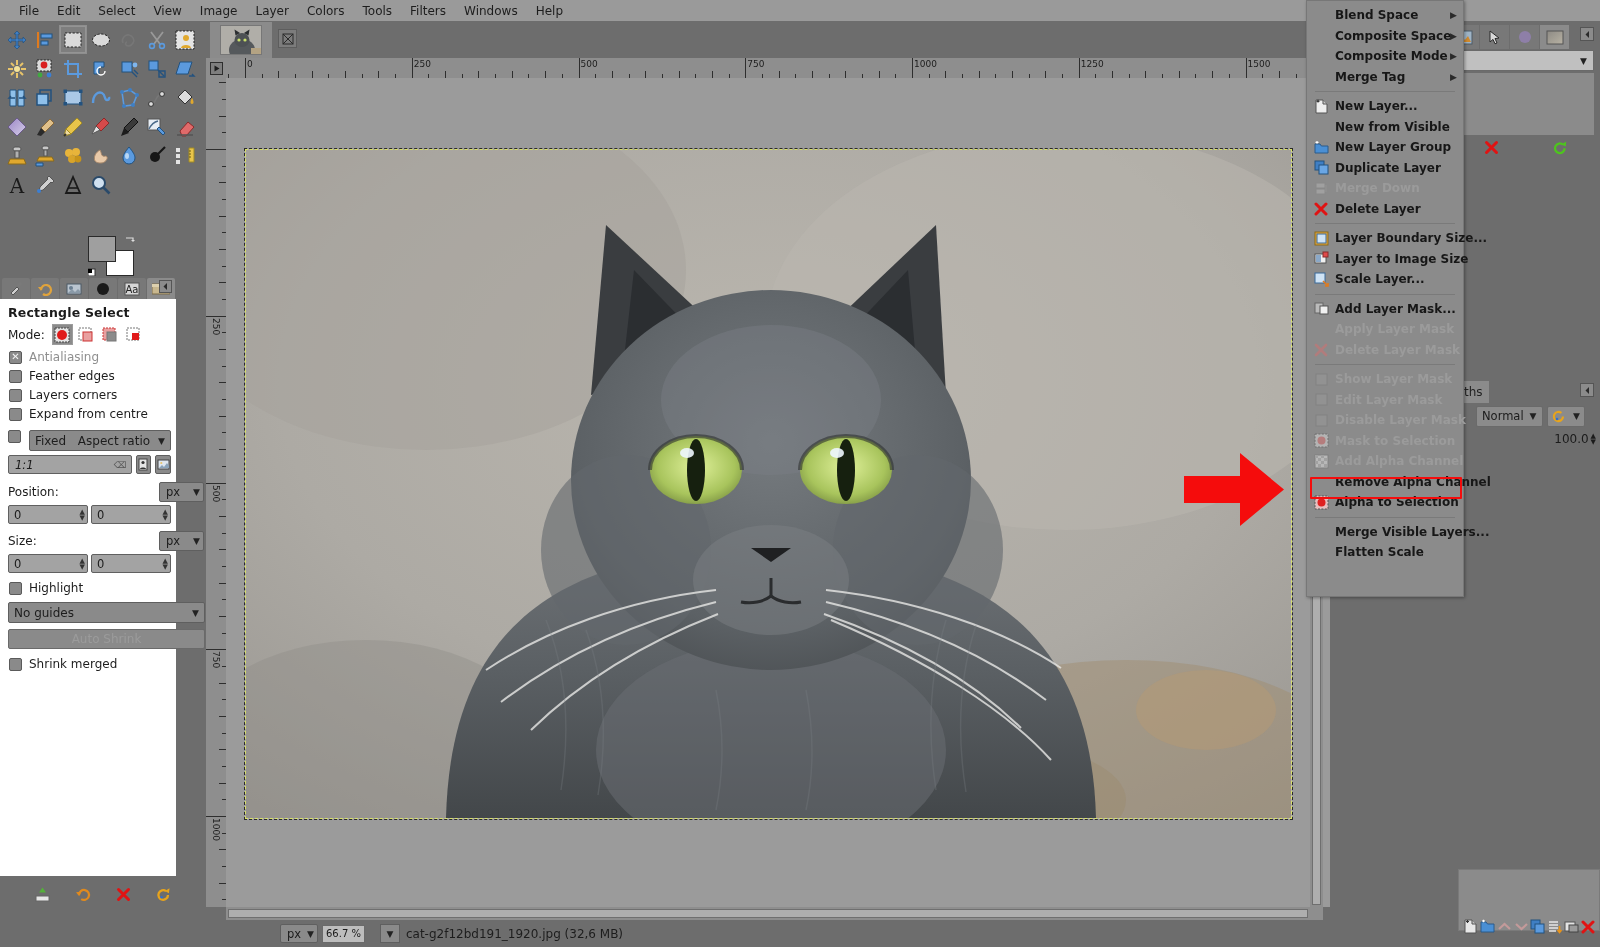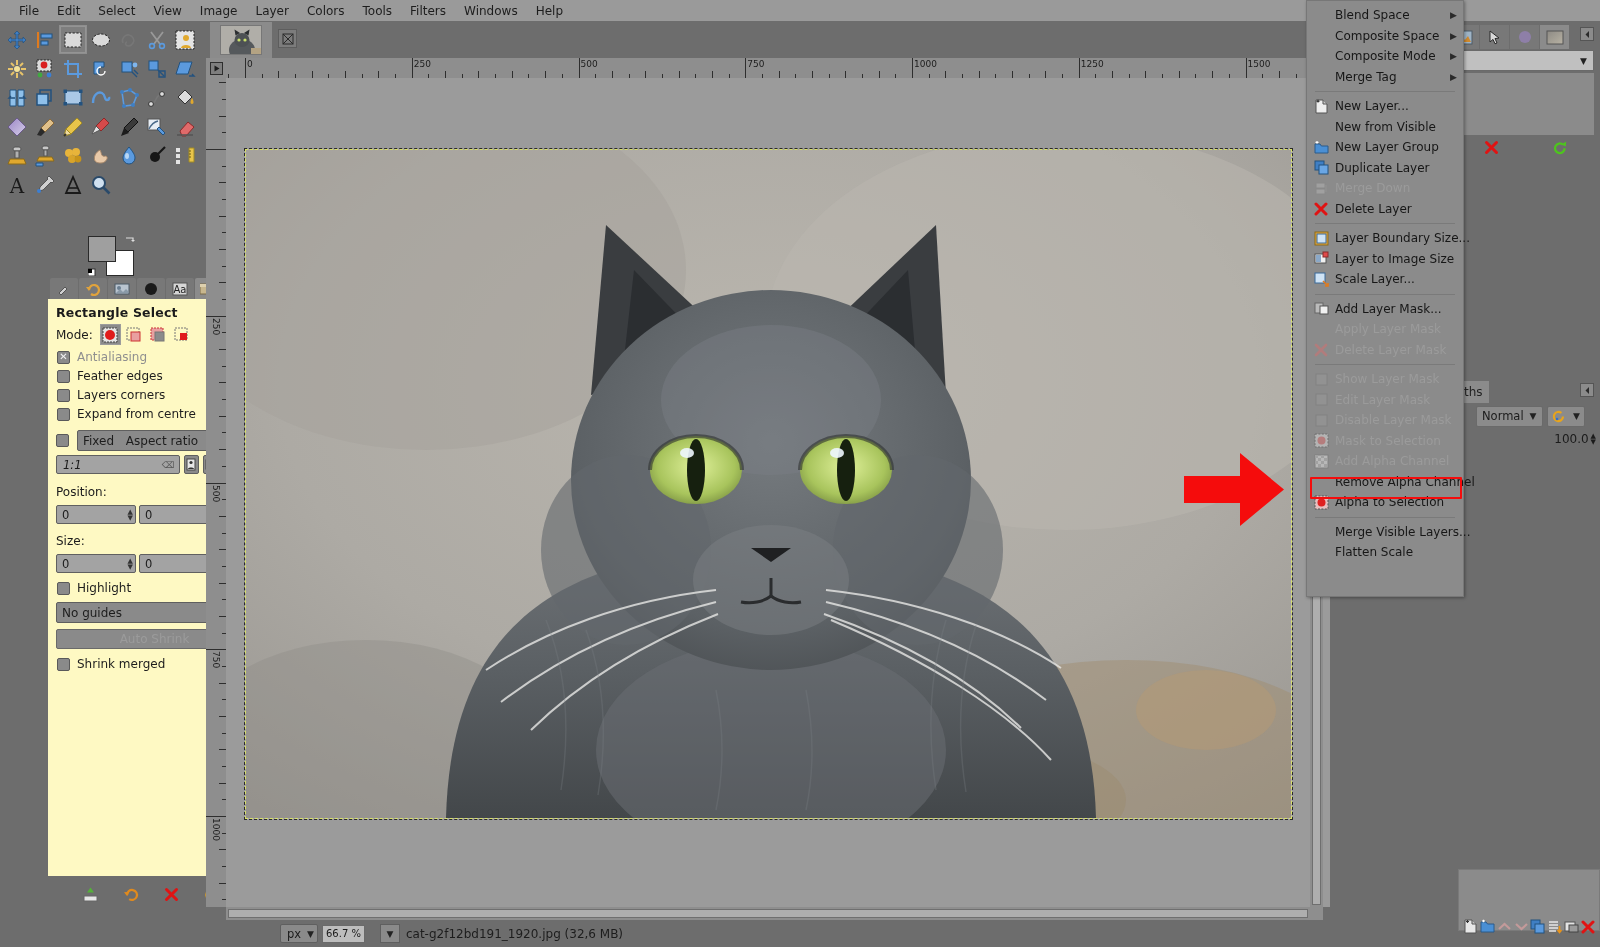--- a/index.html
+++ b/index.html
@@ -43,22 +43,21 @@
 
   #colorswatch { position:absolute; left:88px; top:215px; width:50px; height:42px; }
   .sw-fg { position:absolute; left:0; top:0; width:28px; height:26px; background:#9f9f9f; border:1px solid #2a2a2a; }
   .sw-bg { position:absolute; left:18px; top:14px; width:28px; height:26px; background:#ffffff; border:1px solid #2a2a2a; }
   .sw-reset { position:absolute; left:0; top:30px; width:11px; height:11px; }
   .sw-swap { position:absolute; left:36px; top:0px; width:12px; height:11px; }
 
   
   #tooloptions {
     position:absolute; left:0; top:255px; width:176px; height:640px;
-    background:#fef9c3;
-    margin-left:48px;
+    background:#ffffff;
   }
   #to-tabs {
     height:23px; background:#6d6d6d; display:flex; align-items:flex-end; padding-left:2px;
     position:relative;
   }
   .to-tab {
     width:28px; height:21px; margin-right:1px; display:flex; align-items:center; justify-content:center;
     background:#787878; border-top-left-radius:2px; border-top-right-radius:2px;
   }
   .to-tab.sel { background:#8b8b8b; }
@@ -182,21 +181,21 @@
   #ld-bottombar { position:absolute; left:0; top:530px; width:142px; height:38px;
      display:flex; align-items:center; justify-content:space-around; padding:0 4px;}
 
   
   #layermenu {
     position:absolute; left:1306px; top:0px; width:158px; height:597px;
     background:#8b8b8b; border:1px solid #777; z-index:40;
     padding:4px 0;
     box-shadow: 1px 1px 3px rgba(0,0,0,.35);
   }
-  .lm-item { height:20.5px; display:flex; align-items:center; padding-left:6px; position:relative; font-size:12px; color:#171717; }
+  .lm-item { height:20.5px; display:flex; align-items:center; padding-left:6px; position:relative; font-size:12px; color:#171717;font-weight:bold; }
   .lm-item .ic { width:16px; height:16px; margin-right:6px; display:flex; align-items:center; justify-content:center; flex:none;}
   .lm-item .lbl { white-space:nowrap; }
   .lm-item.disabled .lbl { color:#9b9b9b; }
   .lm-item.sub .arrow { position:absolute; right:6px; font-size:9px; color:#2a2a2a; }
   .lm-sep { height:1px; background:#7a7a7a; margin:4px 8px; }
   #lm-highlight { position:absolute; left:1310px; top:477px; width:152px; height:22px;
      border:2.5px solid #f50c0c; z-index:50; pointer-events:none; border-radius:1px;}
 
   
   #redarrow { position:absolute; left:1182px; top:451px; width:104px; height:77px; z-index:45; }
@@ -597,21 +596,21 @@
           <div class="chk-row">
             <div class="chk"></div>
             <span class="chk-lbl">Layers corners</span>
           </div>
           <div class="chk-row">
             <div class="chk"></div>
             <span class="chk-lbl">Expand from centre</span>
           </div>
         </div>
 
-      <div class="to-row" style="margin-top:9px;align-items:center;">
+      <div class="to-row" style="margin-top:9px;align-items:flex-start;">
         <div class="chk"></div>
         <div class="combo" style="width:162px;margin-left:1px;">
           <span>Fixed</span>
           <span style="display:flex;align-items:center;gap:8px;">
             <span>Aspect ratio</span>
             <span class="caret">▼</span>
           </span>
         </div>
       </div>
 

